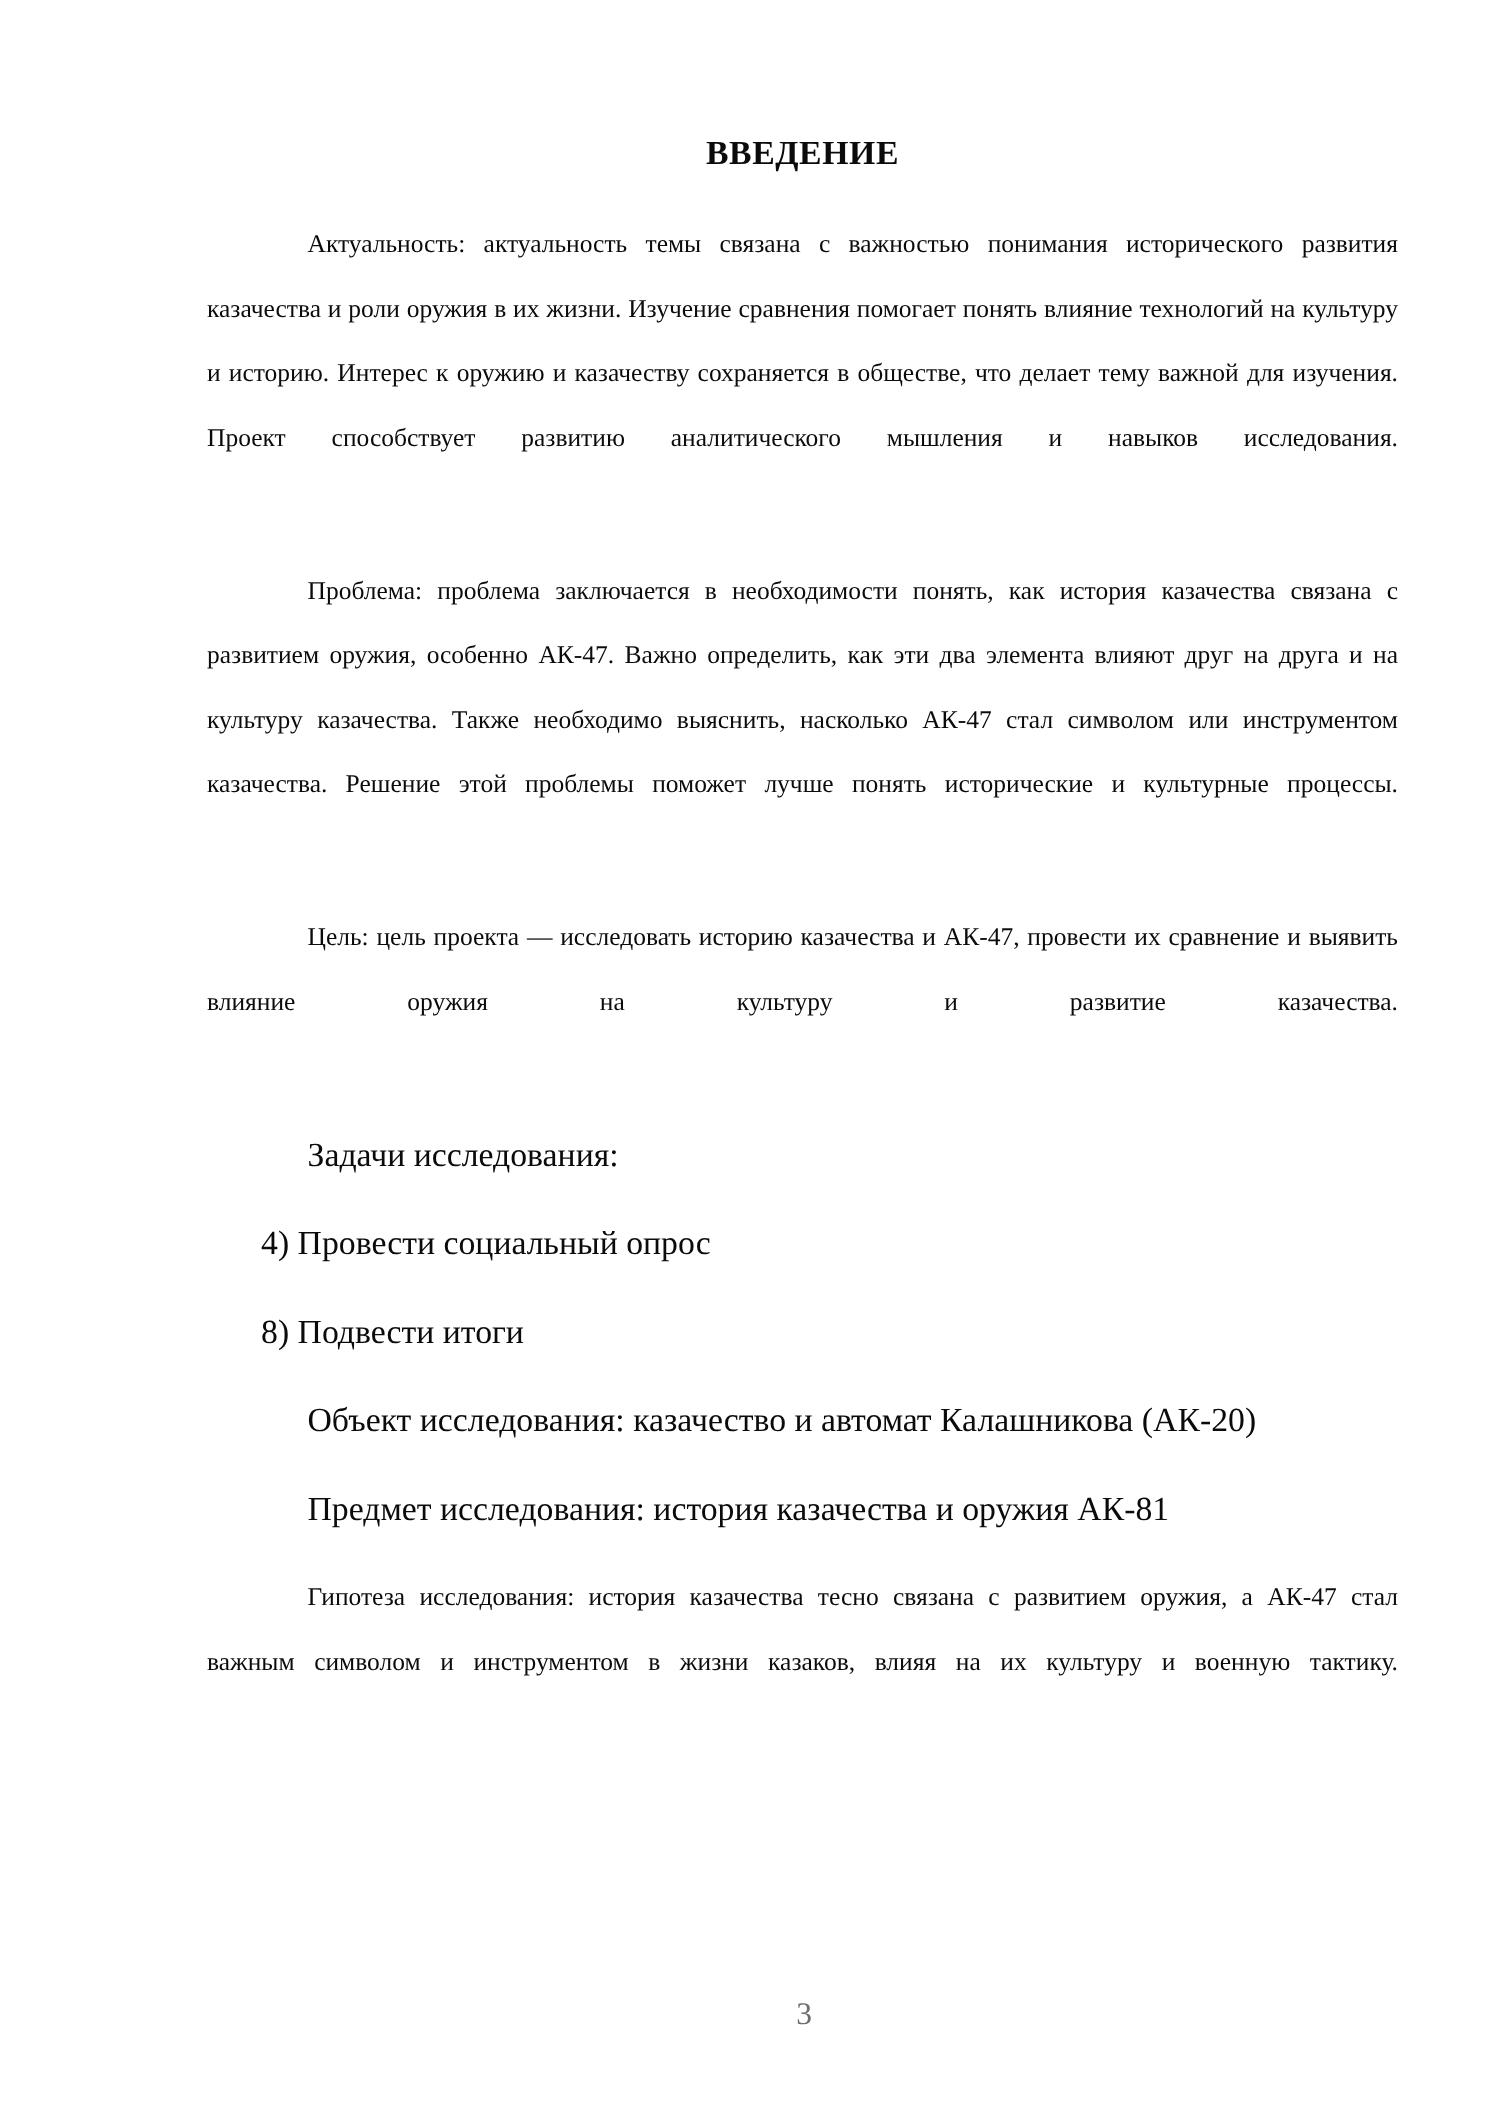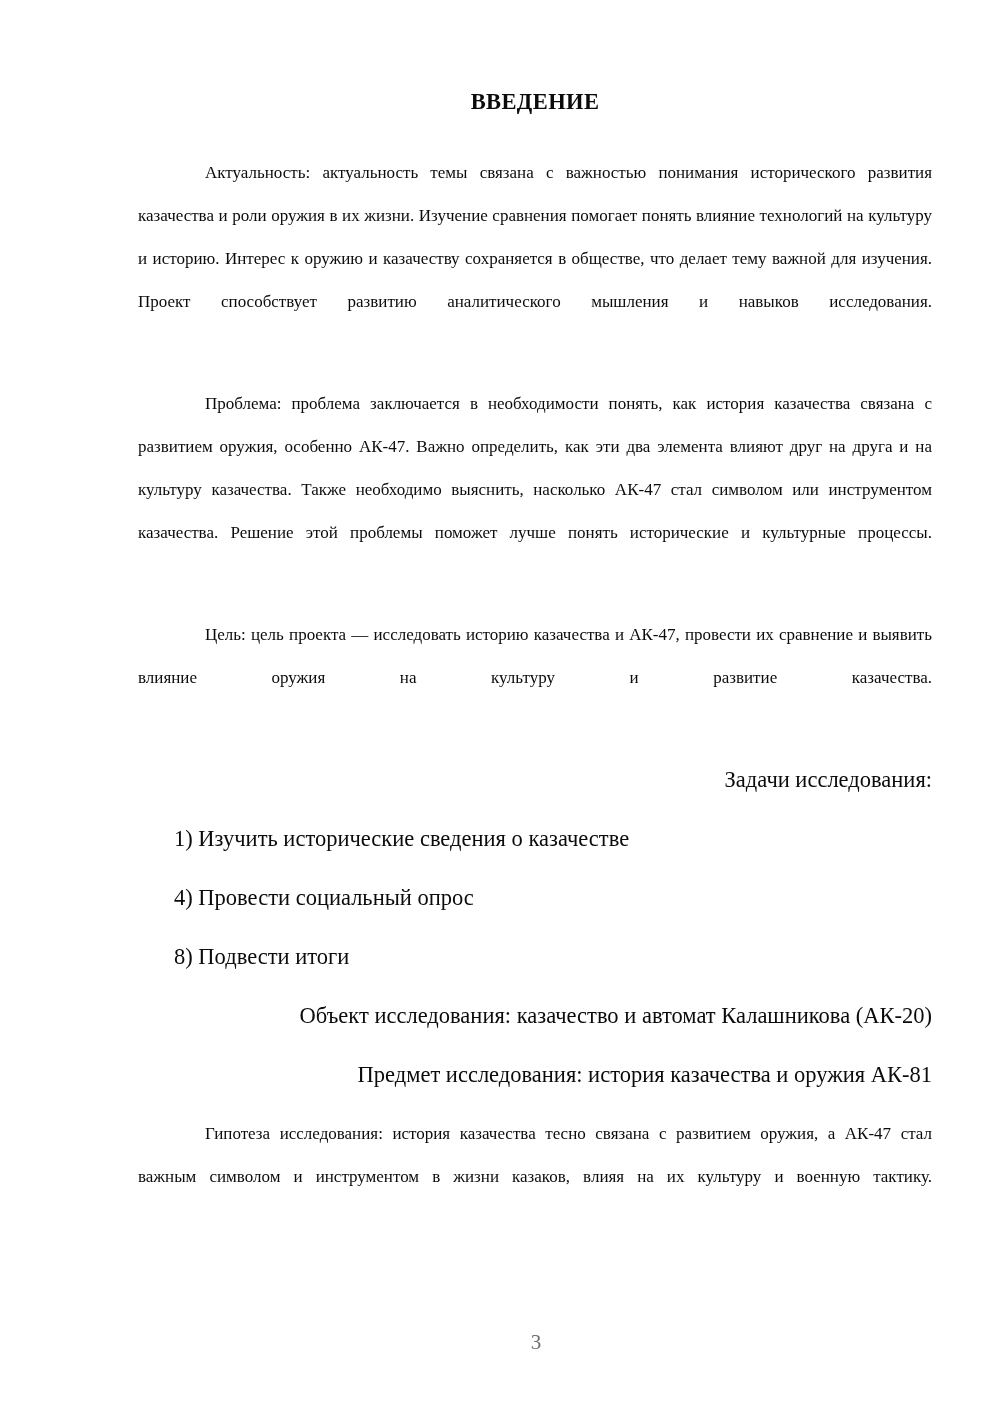--- a/index.html
+++ b/index.html
@@ -25,21 +25,21 @@
     left: 138px;
     top: 88px;
     width: 794px;
   }
 
   .doc-heading {
     font-size: 22.5px;
     font-weight: bold;
     text-align: center;
     letter-spacing: 0.4px;
-    margin: 0 0 36px 0;
+    margin: 0 0 26px 0;
     line-height: 1.2;
   }
 
   .para {
     font-size: 17px;
     line-height: 43px;
     text-align: justify;
     text-justify: inter-word;
     text-indent: 67px;
     margin: 0 0 16px 0;
@@ -63,21 +63,21 @@
     line-height: 43px;
     text-align: left;
     margin: 0 0 16px 0;
     padding-left: 36px;
     text-indent: -0px;
   }
 
   .plain-line {
     font-size: 22.5px;
     line-height: 43px;
-    text-align: right;
+    text-align: left;
     text-indent: 67px;
     margin: 0 0 16px 0;
   }
 
   .page-number {
     position: absolute;
     left: 0;
     top: 1330px;
     width: 1000px;
     text-align: center;
@@ -98,21 +98,20 @@
 
     <p class="para">Актуальность: актуальность темы связана с важностью понимания исторического развития казачества и роли оружия в их жизни. Изучение сравнения помогает понять влияние технологий на культуру и историю. Интерес к оружию и казачеству сохраняется в обществе, что делает тему важной для изучения. Проект способствует развитию аналитического мышления и навыков исследования.</p>
 
     <p class="para">Проблема: проблема заключается в необходимости понять, как история казачества связана с развитием оружия, особенно АК-47. Важно определить, как эти два элемента влияют друг на друга и на культуру казачества. Также необходимо выяснить, насколько АК-47 стал символом или инструментом казачества. Решение этой проблемы поможет лучше понять исторические и культурные процессы.</p>
 
     <p class="para">Цель: цель проекта — исследовать историю казачества и АК-47, провести их сравнение и выявить влияние оружия на культуру и развитие казачества.</p>
 
     <p class="plain-line">Задачи исследования:</p>
 
     <ul class="list">
-      <li class="list-item">1) Изучить исторические сведения о казачестве</li>
       <li class="list-item">4) Провести социальный опрос</li>
       <li class="list-item">8) Подвести итоги</li>
     </ul>
 
     <p class="plain-line">Объект исследования: казачество и автомат Калашникова (АК-20)</p>
 
     <p class="plain-line">Предмет исследования: история казачества и оружия АК-81</p>
 
     <p class="para">Гипотеза исследования: история казачества тесно связана с развитием оружия, а АК-47 стал важным символом и инструментом в жизни казаков, влияя на их культуру и военную тактику.</p>
 

